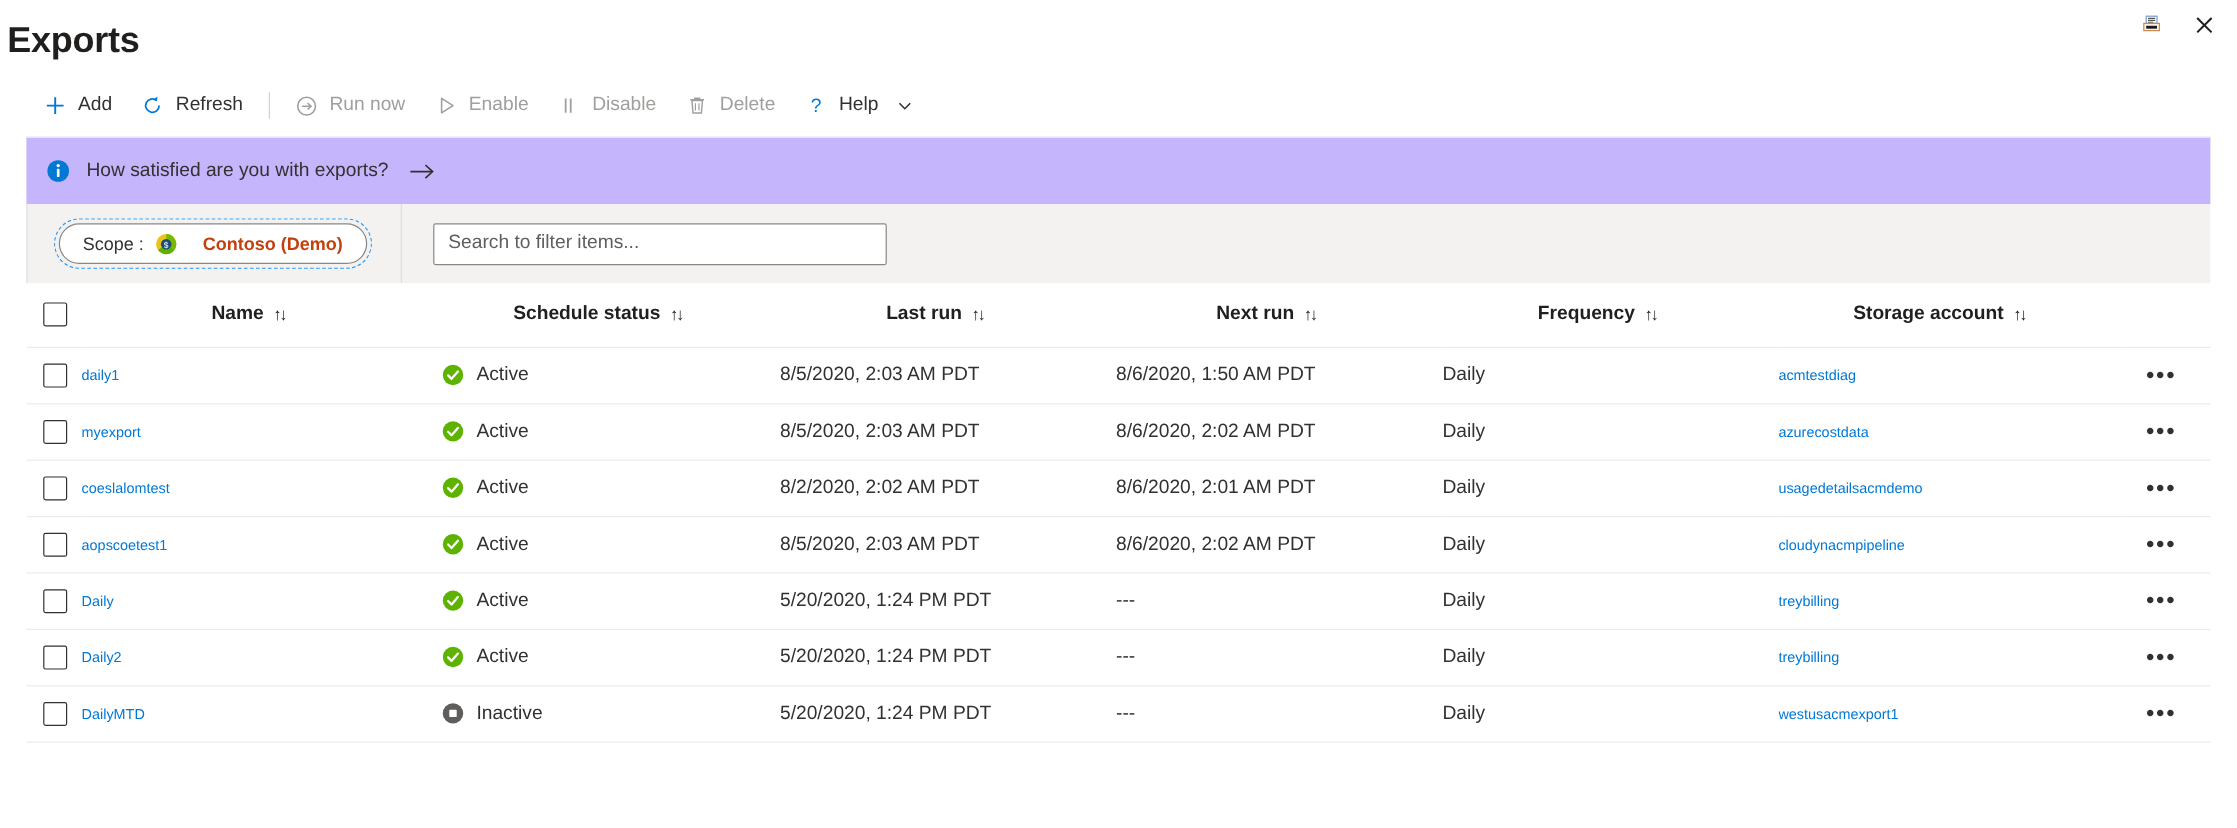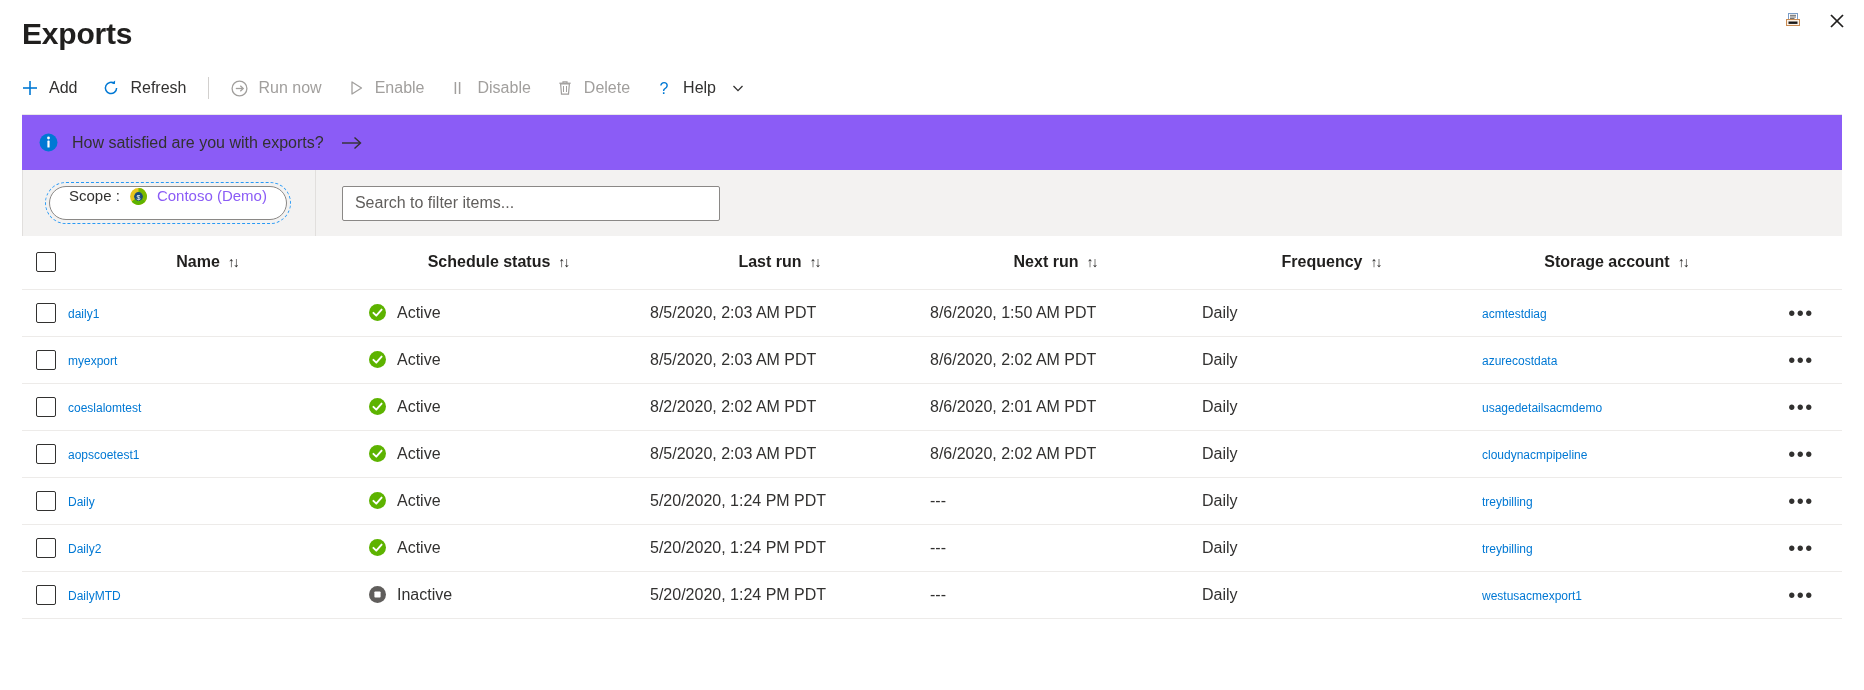--- a/index.html
+++ b/index.html
@@ -10,21 +10,21 @@
     overflow: hidden;
     background: #ffffff;
     font-family: "Liberation Sans", sans-serif;
     color: #323130;
   }
 
   
   .titlebar {
     position: relative;
     height: 62px;
-    padding: 0 22px;
+    padding: 0 6px;
     display: flex;
     align-items: center;
   }
   .page-title {
     font-size: 30px;
     font-weight: 600;
     letter-spacing: -0.2px;
     color: #201f1e;
     line-height: 1;
     padding-top: 6px;
@@ -46,21 +46,21 @@
     cursor: pointer;
     background: none;
     border: none;
   }
 
   
   .commandbar {
     height: 52px;
     display: flex;
     align-items: center;
-    padding: 0 8px;
+    padding: 0 24px;
     gap: 0;
   }
   .cmd {
     display: flex;
     align-items: center;
     gap: 9px;
     height: 36px;
     padding: 0 12px;
     font-size: 16px;
     color: #323130;
@@ -90,21 +90,21 @@
     flex: none;
   }
   .chev {
     margin-left: 6px;
     display: flex;
     align-items: center;
   }
 
   
   .banner {
-    background: #8b5cf6;
+    background: #c4b5fd;
     height: 56px;
     margin: 0 22px 0 22px;
     display: flex;
     align-items: center;
     padding: 0 16px;
     border-top: 1px solid #e8e8e8;
   }
   .banner-inner {
     display: flex;
     align-items: center;
@@ -133,32 +133,32 @@
     padding: 0 24px 0 22px;
     border-right: 1px solid #e1dfdd;
   }
   .scope-focus {
     border: 1px dashed #2899f5;
     padding: 3px;
     border-radius: 22px;
   }
   .scope-pill {
     display: flex;
-    align-items: flex-start;
+    align-items: center;
     gap: 9px;
     background: #ffffff;
     border: 1px solid #8a8886;
     border-radius: 18px;
     height: 34px;
     padding: 0 19px;
     cursor: pointer;
     font-size: 15px;
   }
   .scope-label { color: #323130; }
-  .scope-value { font-weight: 400; color: #8b5cf6; }
+  .scope-value { font-weight: 700; color: #c2410c; margin-left: 12px; }
 
   .search-cell {
     display: flex;
     align-items: center;
     padding-left: 26px;
   }
   .search-input {
     width: 378px;
     height: 35px;
     border: 1px solid #8a8886;

